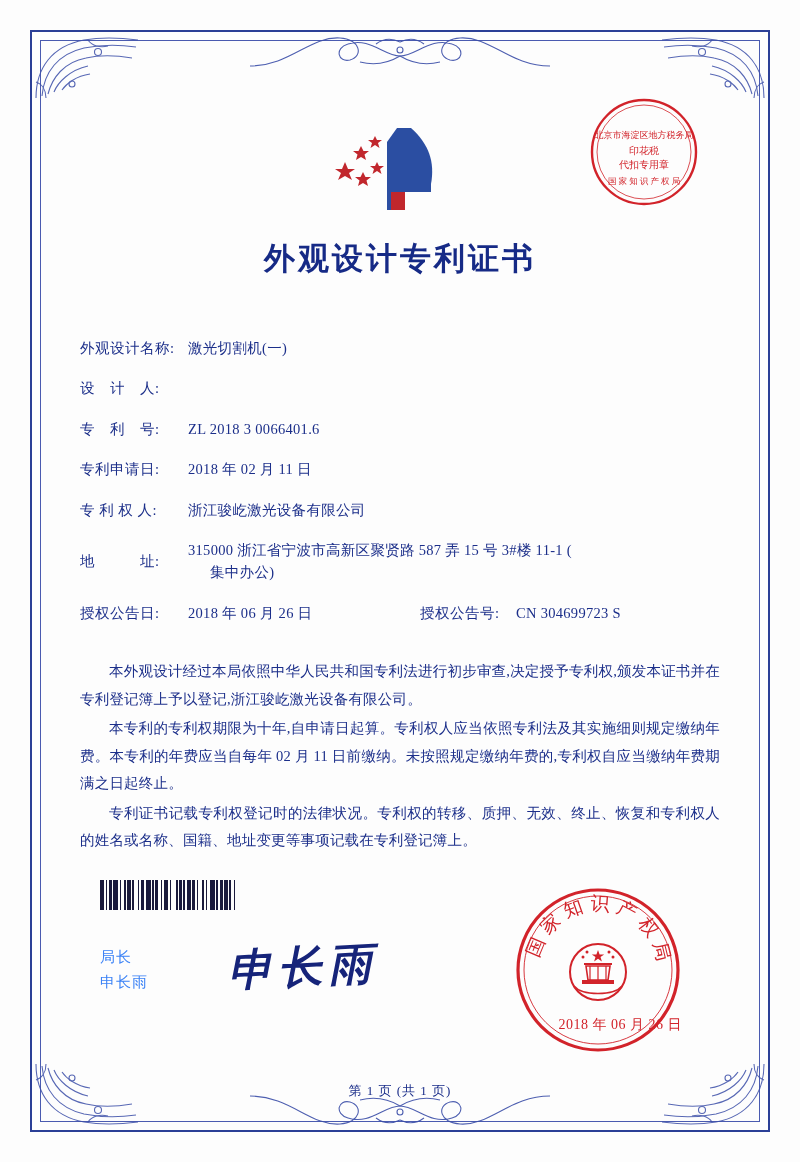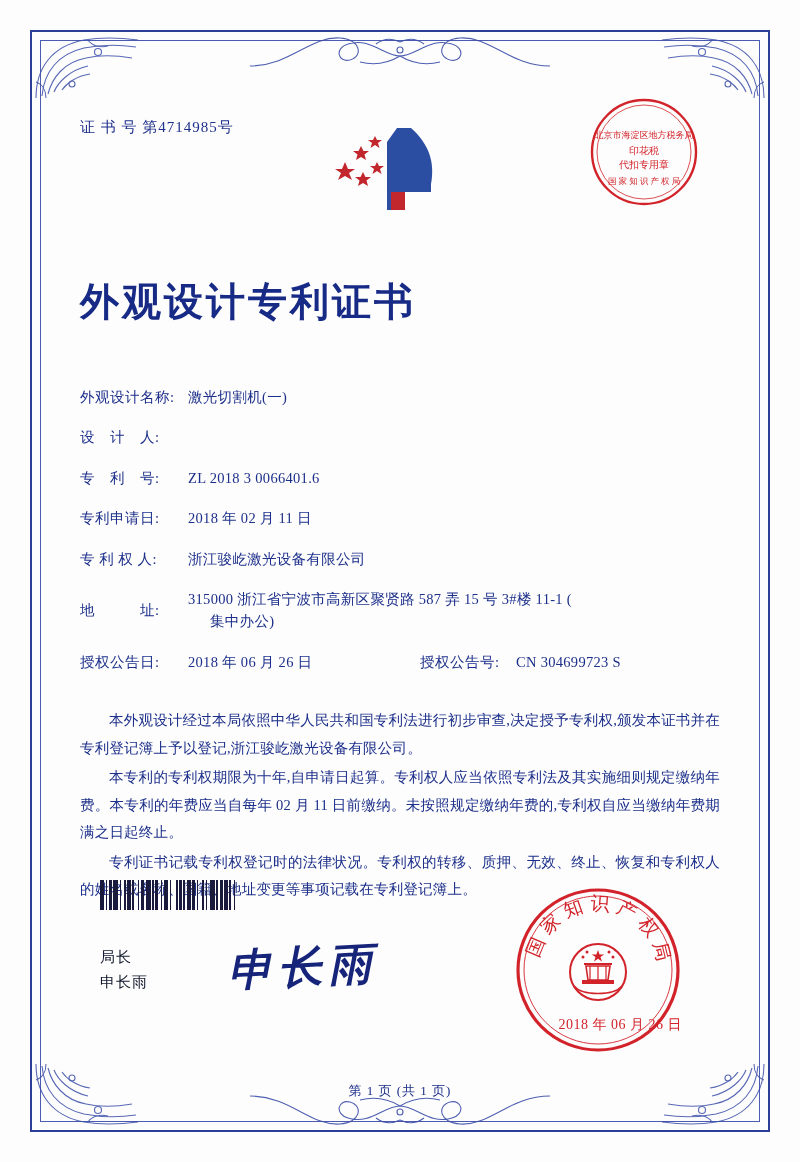--- a/index.html
+++ b/index.html
@@ -93,22 +93,22 @@
   .seal-top {
     position: absolute;
     right: 16px;
     top: -8px;
     width: 120px;
     height: 120px;
   }
   .seal-top svg { width:100%; height:100%; display:block; }
 
   .title {
-    text-align: left;
-    font-size: 39px;
+    text-align: center;
+    font-size: 31px;
     font-weight: bold;
     letter-spacing: 3px;
     color: #162a86;
     margin-top: 138px;
     font-family: "Liberation Serif", serif;
   }
 
   .fields {
     margin-top: 60px;
     font-size: 14.5px;
@@ -183,21 +183,21 @@
     background: #1a1a3c;
     height: 100%;
   }
 
   
   .sign-block {
     position: absolute;
     left: 100px;
     top: 945px;
     font-size: 15px;
-    color: #0f172a;
+    color: #3b82f6;
     line-height: 1.65;
     letter-spacing: 1px;
   }
   .signature {
     position: absolute;
     left: 228px;
     top: 938px;
     font-size: 44px;
     color: #16247a;
     font-family: "Liberation Serif", serif;
@@ -310,21 +310,20 @@
     <svg viewBox="0 0 300 46" fill="none" stroke="currentColor" stroke-width="1.1">
       <path d="M0 40 C40 40 60 10 90 12 C110 13 114 30 100 34 C88 37 84 22 98 18 C120 11 134 30 150 30 C166 30 180 11 202 18 C216 22 212 37 200 34 C186 30 190 13 210 12 C240 10 260 40 300 40"></path>
       <path d="M110 36 C126 40 140 36 150 30 C160 36 174 40 190 36"></path>
       <circle cx="150" cy="24" r="3"></circle>
       <path d="M126 18 C134 12 142 12 150 16 C158 12 166 12 174 18"></path>
     </svg>
   </div>
 
   <div class="content">
 
-    <div class="cert-no">证 书 号 第4714985号</div>
 
     <div class="emblem">
       <svg viewBox="0 0 150 110">
 
         <path d="M72 14 L86 14 C104 30 110 48 106 70 L72 70 Z" fill="#2b4ea2"></path>
         <path d="M72 14 L72 96 L62 96 L62 28 Z" fill="#2b4ea2"></path>
         <path d="M62 70 L106 70 L106 78 L62 78 Z" fill="#2b4ea2"></path>
         <path d="M66 78 L80 78 L80 96 L66 96 Z" fill="#c1272d"></path>
 
         <g fill="#c1272d">

